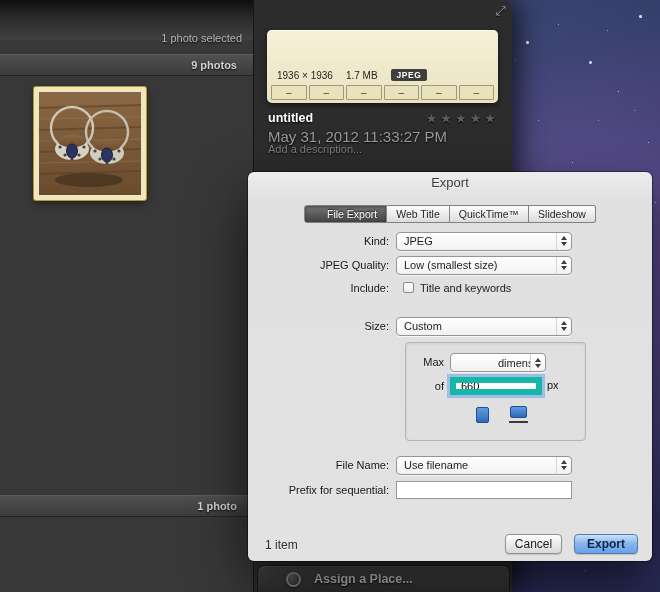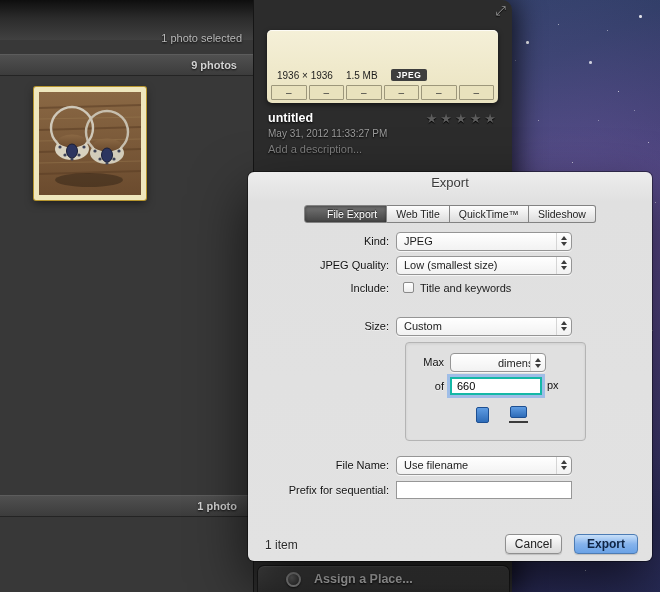--- a/index.html
+++ b/index.html
@@ -90,21 +90,21 @@
     background:#3e3e3e; color:#fff; font-size:8.5px; font-weight:bold;
     padding:1px 6px; border-radius:2px; letter-spacing:.5px;
   }
   .dash-row { position:absolute; left:4px; right:4px; bottom:3px; height:15px; display:flex; gap:2px; }
   .dash-cell {
     flex:1; background:#e9e2bd; border:1px solid #9d977b; border-radius:1px;
     display:flex; align-items:center; justify-content:center;
     font-size:10px; color:#3a3a3a; line-height:1;
   }
   .photo-title { position:absolute; left:14px; top:111px; font-size:12.5px; font-weight:bold; color:#fff; text-shadow:0 1px 2px #000; }
-  .photo-date  { position:absolute; left:14px; top:128px; font-size:10px; color:#9b9b9b; text-shadow:0 1px 2px #000; }
+  .photo-date  { position:absolute; left:14px; top:128px; font-size:15px; color:#9b9b9b; text-shadow:0 1px 2px #000; }
   .add-desc    { position:absolute; left:14px; top:143px; font-size:11px; color:#7e7e7e; cursor:text; text-shadow:0 1px 2px #000; }
   .rating      { position:absolute; right:13px; top:111px; font-size:13px; letter-spacing:3px; color:#5d5d5d; cursor:pointer; text-shadow:0 1px 1px #000; }
   .assign-place {
     position:absolute; left:3px; right:2px; bottom:0; height:27px;
     background:linear-gradient(#4a4a4a, #2f2f2f);
     border:1px solid #191919; border-bottom:none; border-radius:7px 7px 0 0;
     box-shadow:inset 0 1px 0 rgba(255,255,255,.09);
     display:flex; align-items:center; cursor:pointer;
   }
   .place-icon {
@@ -166,21 +166,21 @@
     background:#e0e0e0; border:1px solid #b4b4b4; border-radius:4px;
     box-shadow:inset 0 1px 3px rgba(0,0,0,.08);
   }
   .g-lbl { position:absolute; width:38px; text-align:right; color:#111; text-shadow:0 1px 0 rgba(255,255,255,.55); }
   .popup.small { width:96px; position:absolute; left:44px; }
   .text-field {
     height:18px; background:#fff; border:1px solid #979797; font-size:11px;
     padding:0 5px; font-family:"Liberation Sans", sans-serif; color:#000;
   }
   .text-field.focused {
-    border:2px solid #14b8a6;
+    border:6px solid #14b8a6;
     box-shadow:0 0 0 3px rgba(115,165,235,.6);
   }
   .px-lbl { position:absolute; left:141px; top:36px; color:#111; }
   .orient-btn {
     position:absolute; width:26px; height:27px; background:transparent; border:none;
     display:flex; flex-direction:column; align-items:center; justify-content:center;
     cursor:pointer;
   }
   .rect-portrait {
     width:13px; height:16px; border-radius:2px;
@@ -267,21 +267,21 @@
         </svg>
       </div>
 
       <div class="pane-header lower-header">1 photo</div>
     </div>
 
     <div class="info-pane">
       <div class="film-preview">
         <div class="film-info">
           <span>1936 × 1936</span>
-          <span>1.5 MB</span>
+          <span>1.7 MB</span>
           <span class="format-badge">JPEG</span>
         </div>
         <div class="dash-row">
           <span class="dash-cell">–</span>
           <span class="dash-cell">–</span>
           <span class="dash-cell">–</span>
           <span class="dash-cell">–</span>
           <span class="dash-cell">–</span>
           <span class="dash-cell">–</span>
         </div>

